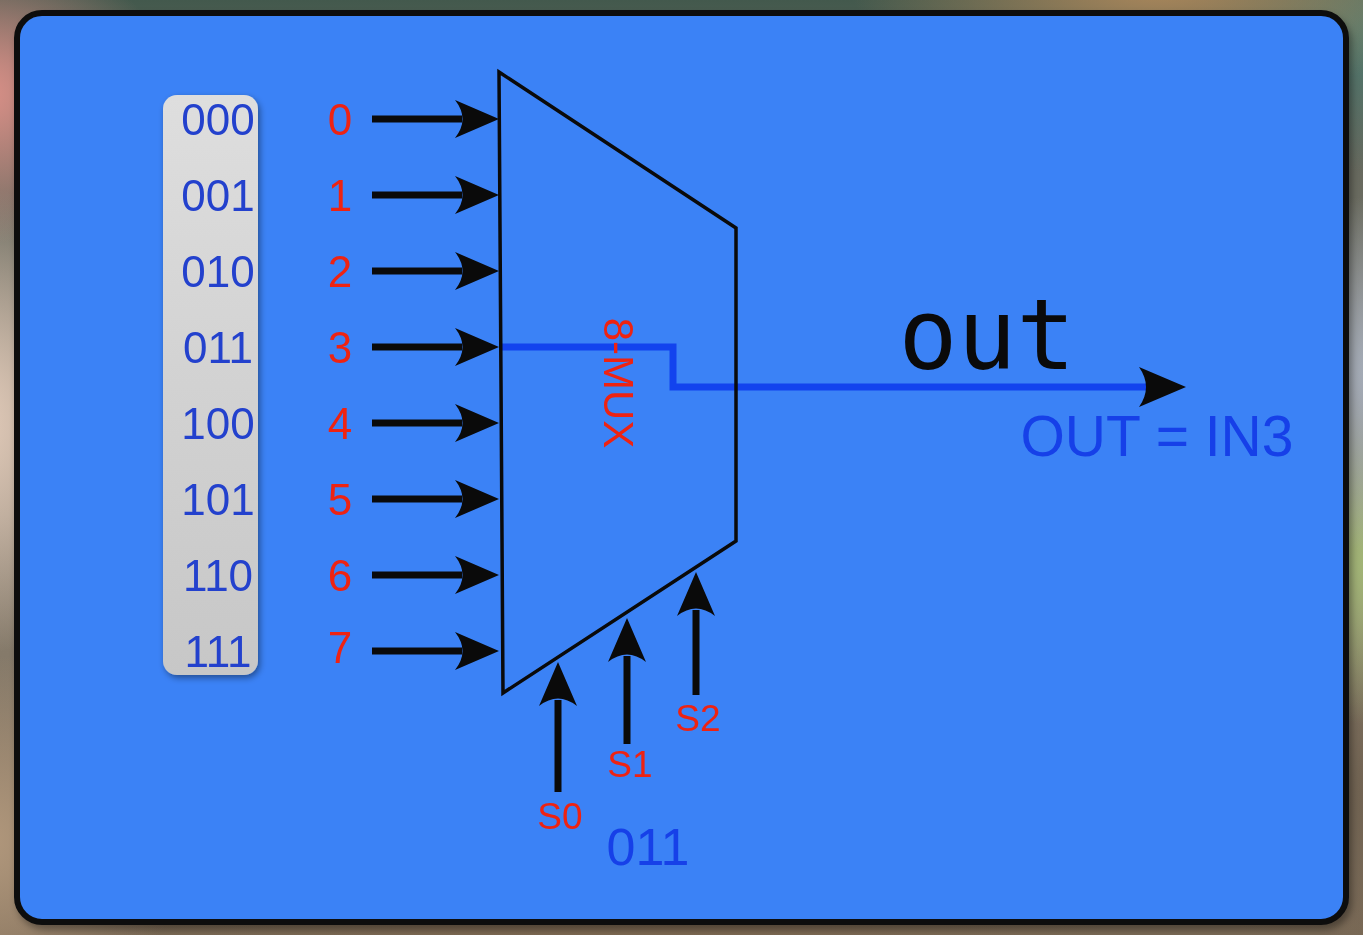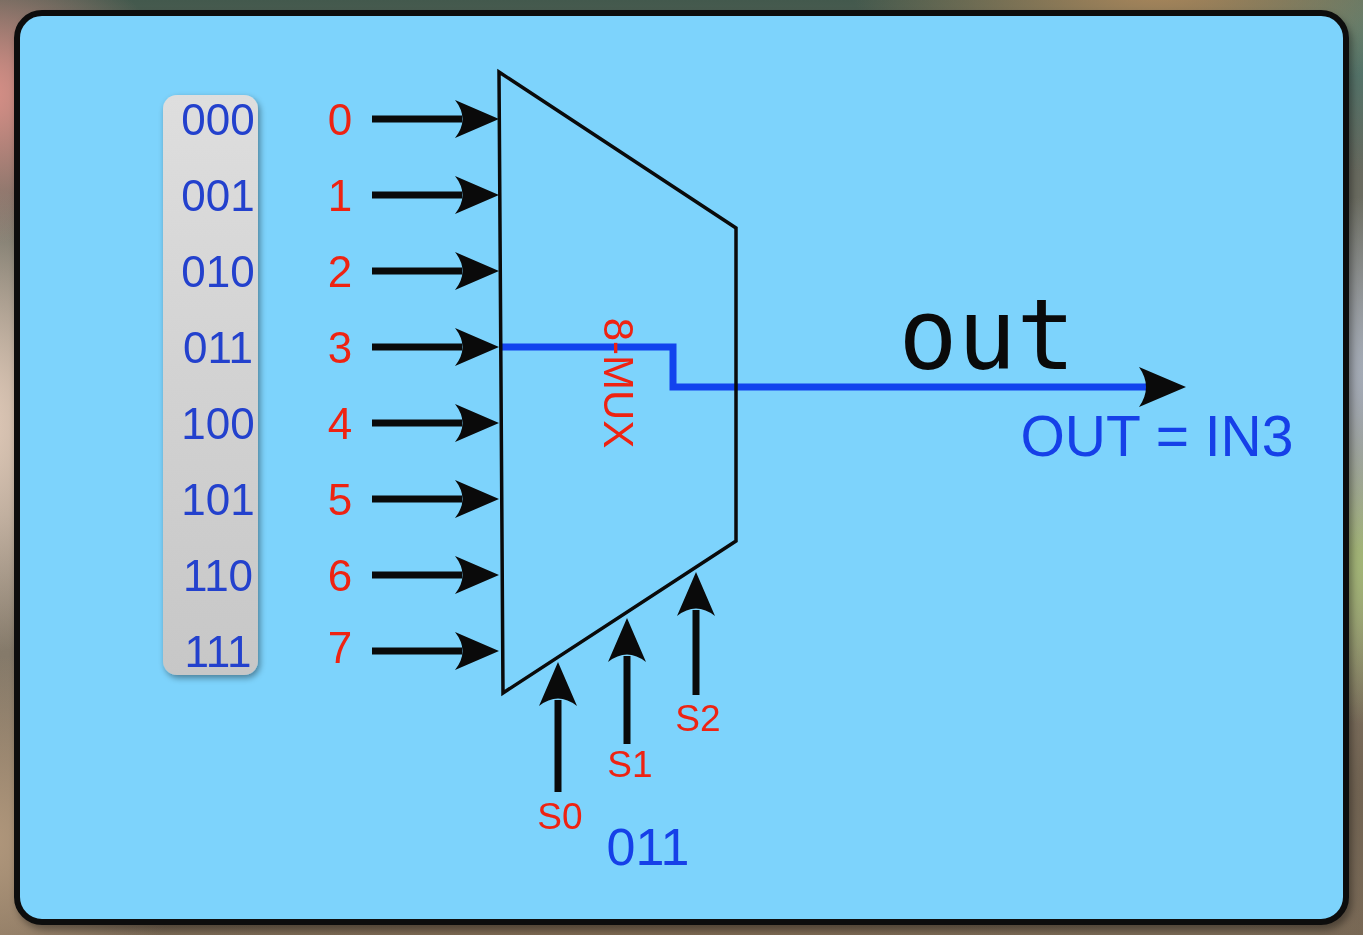--- a/index.html
+++ b/index.html
@@ -13,21 +13,21 @@
       radial-gradient(430px 170px at 85% -2%, #b28a5c 0%, rgba(178,138,92,0) 72%),
       radial-gradient(260px 200px at 101% 3%, #4e7a70 0%, rgba(78,122,112,0) 72%),
       radial-gradient(250px 250px at 102% 40%, #aab3c2 0%, rgba(170,179,194,0) 72%),
       radial-gradient(250px 230px at 102% 60%, #a6bd77 0%, rgba(166,189,119,0) 72%),
       radial-gradient(310px 250px at 102% 85%, #6f6150 0%, rgba(111,97,80,0) 72%),
       radial-gradient(720px 230px at 45% 103%, #7e6951 0%, rgba(126,105,81,0) 72%),
       linear-gradient(180deg, #43594d 0%, #5d6258 7%, #8a8274 55%, #7b6a56 100%);
   }
   .card{
     position:absolute;left:14px;top:10px;width:1323px;height:903px;
-    background:#7dd3fc;border:6px solid #0d0d0d;border-radius:28px;
+    background:#3b82f6;border:6px solid #0d0d0d;border-radius:28px;
     box-shadow:3px 5px 7px rgba(0,0,0,0.35);
   }
   .card svg{position:absolute;left:0;top:0;}
   text{user-select:none;}
 </style>
 </head>
 <body>
 
 <div class="card">
 <svg width="1323" height="903" viewBox="0 0 1323 903">

